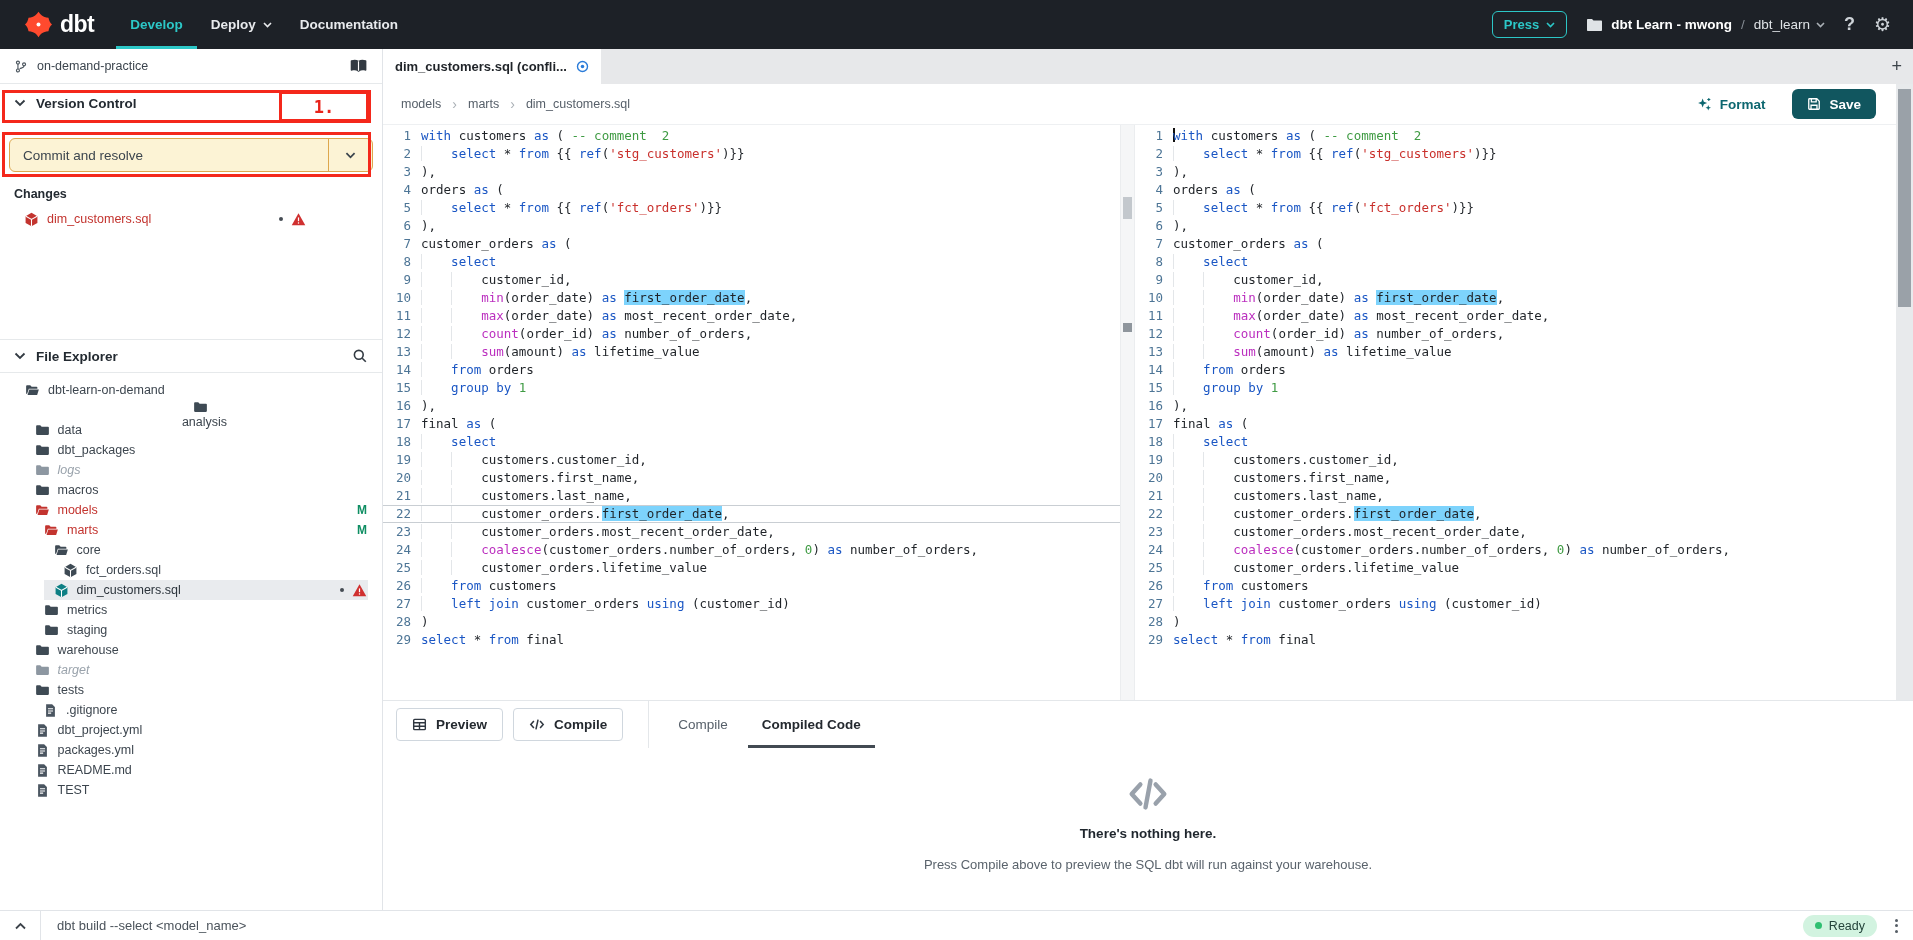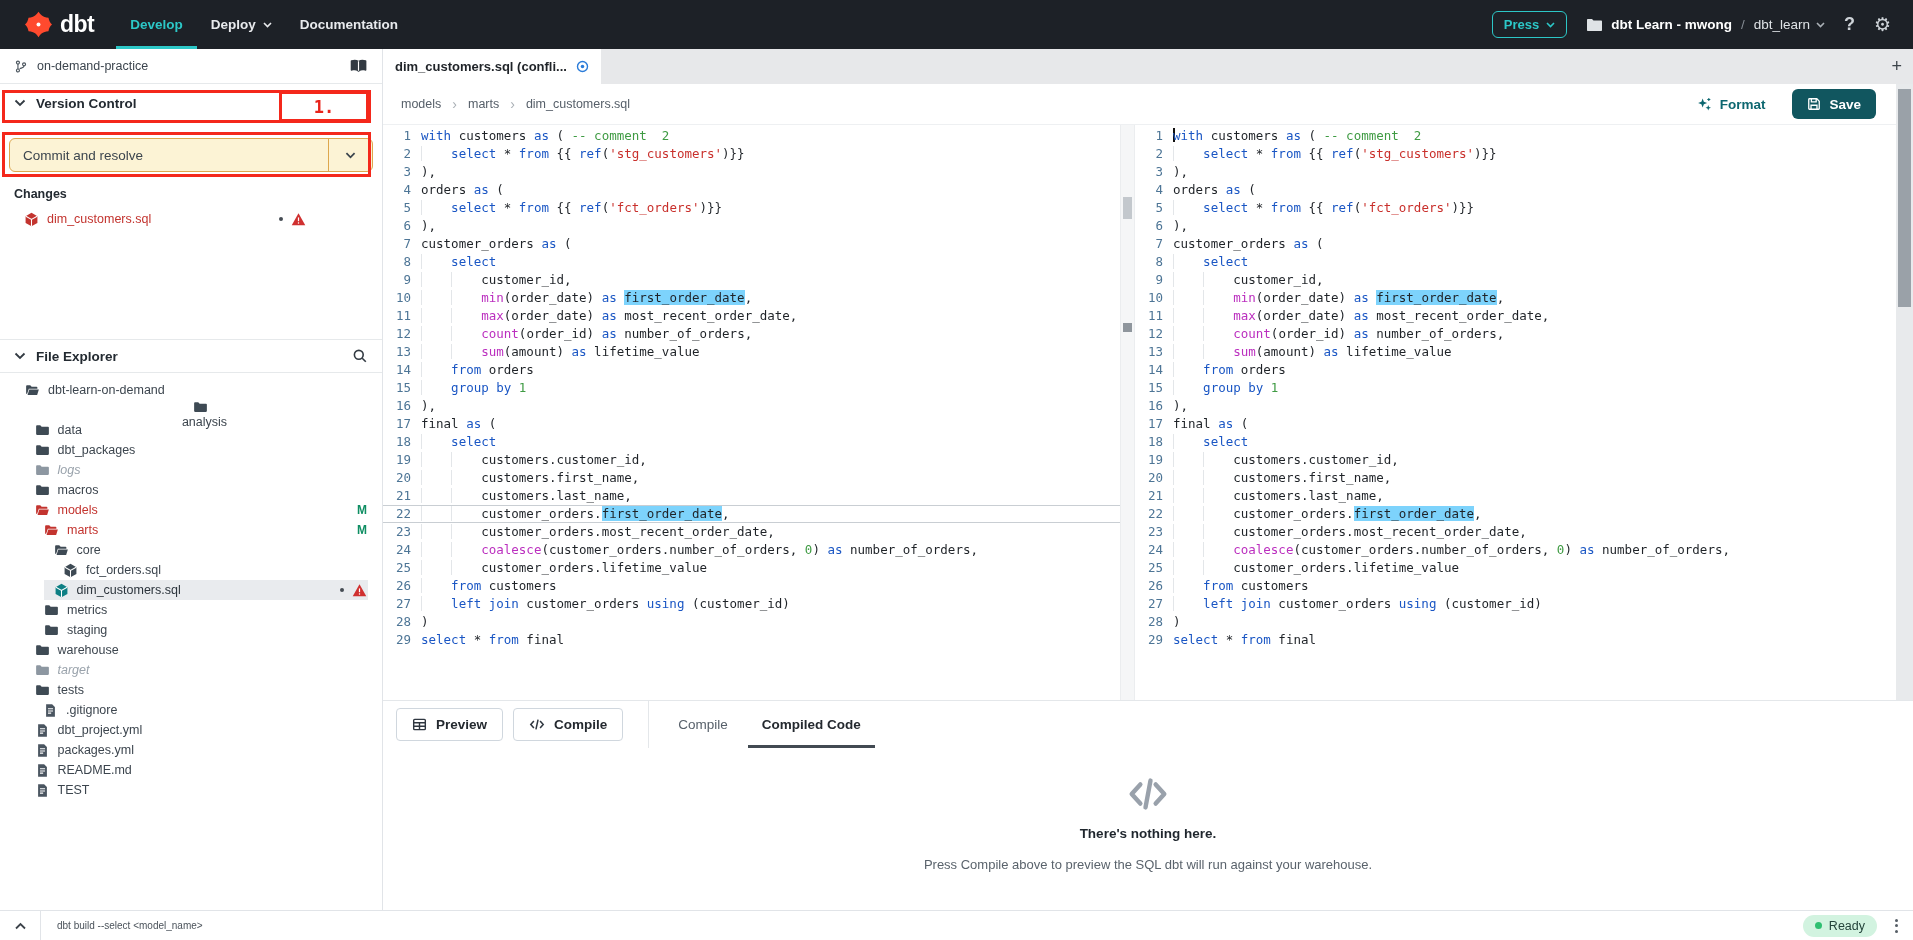--- a/index.html
+++ b/index.html
@@ -111,21 +111,21 @@
   .bp-tab.active{color:#24292f;font-weight:600;}
   .bp-tab.active::after{content:"";position:absolute;left:3px;right:3px;bottom:0;height:3px;background:#424a52;}
   .empty{flex:1;display:flex;flex-direction:column;align-items:center;padding-top:26px;}
   .empty-title{font-weight:700;font-size:13.5px;color:#1f262d;margin-top:12px;}
   .empty-sub{font-size:13px;color:#5a636c;margin-top:16px;}
 
   
   .statusbar{height:30px;border-top:1px solid #e1e4e8;display:flex;align-items:center;background:#fff;}
   .sb-toggle{width:40px;display:flex;justify-content:center;cursor:pointer;}
   .sb-div{width:1px;height:30px;background:#e1e4e8;margin-right:16px;}
-  .sb-cmd{border:none;outline:none;flex:1;font-size:10px;color:#4b535b;font-family:inherit;background:transparent;}
+  .sb-cmd{border:none;outline:none;flex:1;font-size:13px;color:#4b535b;font-family:inherit;background:transparent;}
   .sb-cmd::placeholder{color:#4b535b;opacity:1;}
   .sb-right{display:flex;align-items:center;gap:15px;padding-right:12px;}
   .ready-pill{background:#d2f3e0;border-radius:12px;height:22px;padding:0 12px;display:flex;align-items:center;gap:7px;font-size:12.5px;color:#23433a;}
   .ready-dot{width:7px;height:7px;border-radius:50%;background:#2fbf71;}
   .kebab{display:flex;flex-direction:column;gap:2.5px;cursor:pointer;padding:3px;}
   .kebab i{width:3px;height:3px;border-radius:50%;background:#565e66;}
 </style>
 </head>
 <body>
 

